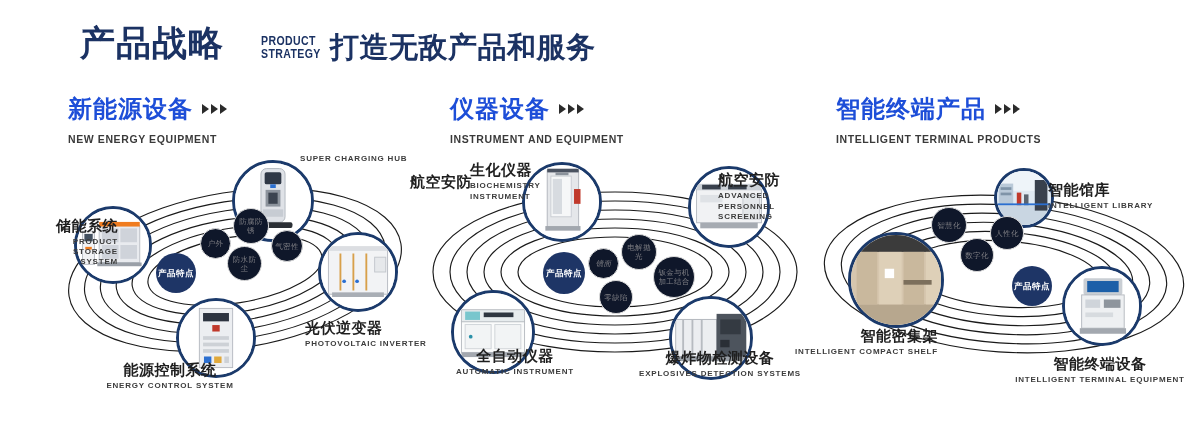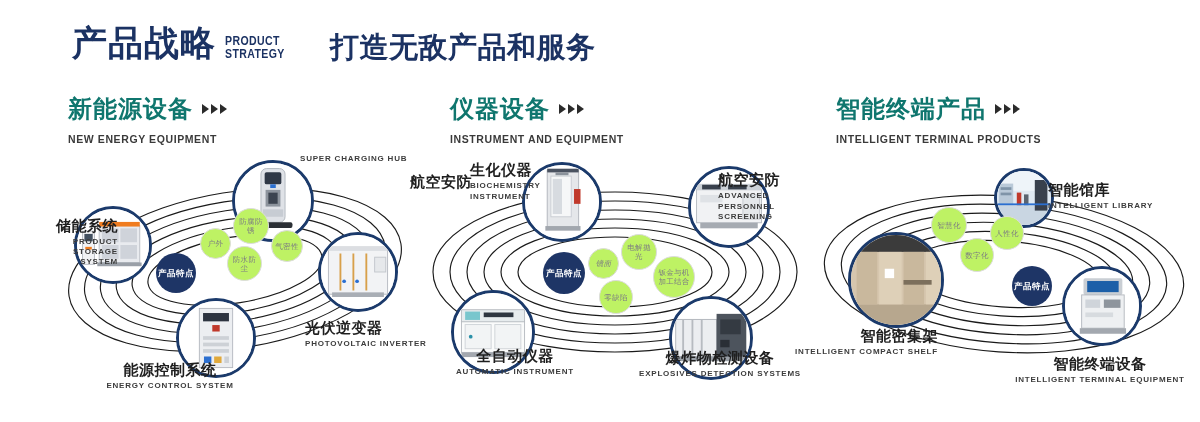--- a/index.html
+++ b/index.html
@@ -4,41 +4,41 @@
 <style>
   html,body{margin:0;padding:0;}
   body{
     width:1200px;height:422px;background:#ffffff;
     font-family:"Liberation Sans","DejaVu Sans",sans-serif;
     overflow:hidden;position:relative;
   }
   .stage{position:absolute;left:0;top:0;width:1200px;height:422px;}
 
   
-  .hdr{position:absolute;left:72px;top:26px;display:flex;align-items:flex-end;}
+  .hdr{position:absolute;left:80px;top:26px;display:flex;align-items:flex-end;gap:28px;}
   .hdr-cn{
     font-size:35px;line-height:35px;font-weight:bold;color:#1b3263;
     letter-spacing:1px;font-family:"DejaVu Sans",sans-serif;
   }
   .hdr-en{
     margin-left:9px;margin-bottom:1px;color:#1b3263;font-weight:bold;
     font-size:13.5px;line-height:13px;letter-spacing:.5px;
     transform:scaleX(.78);transform-origin:left bottom;
   }
   .hdr2{
     position:absolute;left:330px;top:32px;font-size:29px;line-height:30px;
     font-weight:bold;color:#1b3263;letter-spacing:.5px;
     font-family:"DejaVu Sans",sans-serif;
   }
 
   
   .sec-head{position:absolute;}
   .sec-head .row{display:flex;align-items:center;}
   .sec-cn{
-    font-size:24px;line-height:26px;font-weight:bold;color:#0f766e;
+    font-size:24px;line-height:26px;font-weight:bold;color:#1d4ed8;
     letter-spacing:1px;font-family:"DejaVu Sans",sans-serif;
   }
   .arrows{margin-left:9px;display:flex;gap:2px;align-items:center;}
   .arrows i{
     width:0;height:0;border-top:5.5px solid transparent;
     border-bottom:5.5px solid transparent;border-left:7px solid #2b2b2b;
     display:block;
   }
   .sec-en{
     margin-top:11px;font-size:10.5px;letter-spacing:.6px;color:#3a3a3a;
@@ -52,21 +52,21 @@
   
   .pcircle{
     position:absolute;border-radius:50%;border:3px solid #1b3a6b;
     box-sizing:border-box;overflow:hidden;background:#f4f5f7;
   }
   .pcircle .ph{position:absolute;left:0;top:0;right:0;bottom:0;}
 
   
   .fbub{
     position:absolute;border-radius:50%;border:1px solid #dcdcdc;
-    background:#bef264;box-sizing:border-box;display:flex;
+    background:#0f172a;box-sizing:border-box;display:flex;
     align-items:center;justify-content:center;text-align:center;
     color:#7d7d82;font-size:7.5px;line-height:9px;letter-spacing:.3px;
     font-family:"DejaVu Sans",sans-serif;padding:2px;
   }
   .fbub.main{
     background:#1e3566;border:none;color:#ffffff;font-weight:bold;
     font-size:8.5px;line-height:10px;letter-spacing:.5px;
   }
 
   

